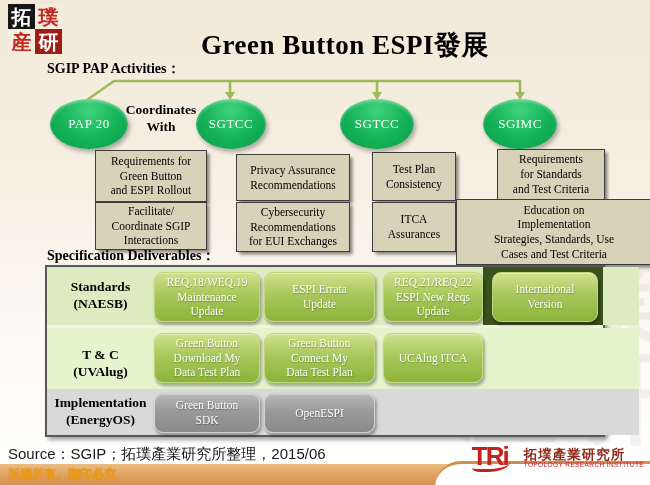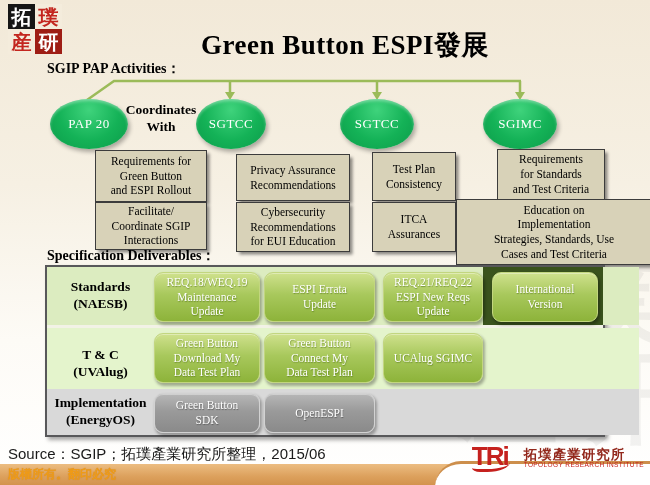--- a/index.html
+++ b/index.html
@@ -141,21 +141,21 @@
   <div class="abox bx0">Requirements for
 Green Button
 and ESPI Rollout</div>
   <div class="abox bx1">Facilitate/
 Coordinate SGIP
 Interactions</div>
   <div class="abox bx2">Privacy Assurance
 Recommendations</div>
   <div class="abox bx3">Cybersecurity
 Recommendations
-for EUI Education</div>
+for EUI Exchanges</div>
   <div class="abox bx4">Test Plan
 Consistency</div>
   <div class="abox bx5">ITCA
 Assurances</div>
   <div class="abox bx6">Requirements
 for Standards
 and Test Criteria</div>
   <div class="abox bx7">Education on
 Implementation
 Strategies, Standards, Use
@@ -179,21 +179,21 @@
     </div>
     <div class="trow r2">
       <div class="rlabel">T &amp; C
 (UVAlug)</div>
       <div class="gbtn rowbtn col1">Green Button
 Download My
 Data Test Plan</div>
       <div class="gbtn rowbtn col2">Green Button
 Connect My
 Data Test Plan</div>
-      <div class="gbtn rowbtn col3">UCAlug SGIMC</div>
+      <div class="gbtn rowbtn col3">UCAlug ITCA</div>
     </div>
     <div class="trow r3">
       <div class="rlabel">Implementation
 (EnergyOS)</div>
       <div class="gbtn gray rowbtn3 col1">Green Button
 SDK</div>
       <div class="gbtn gray rowbtn3 col2">OpenESPI</div>
     </div>
   </div>
 

